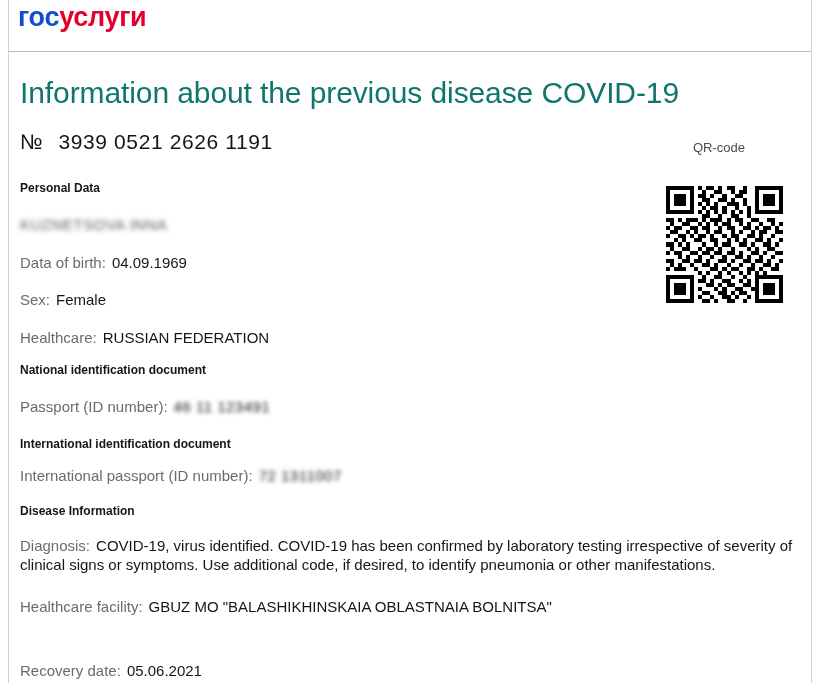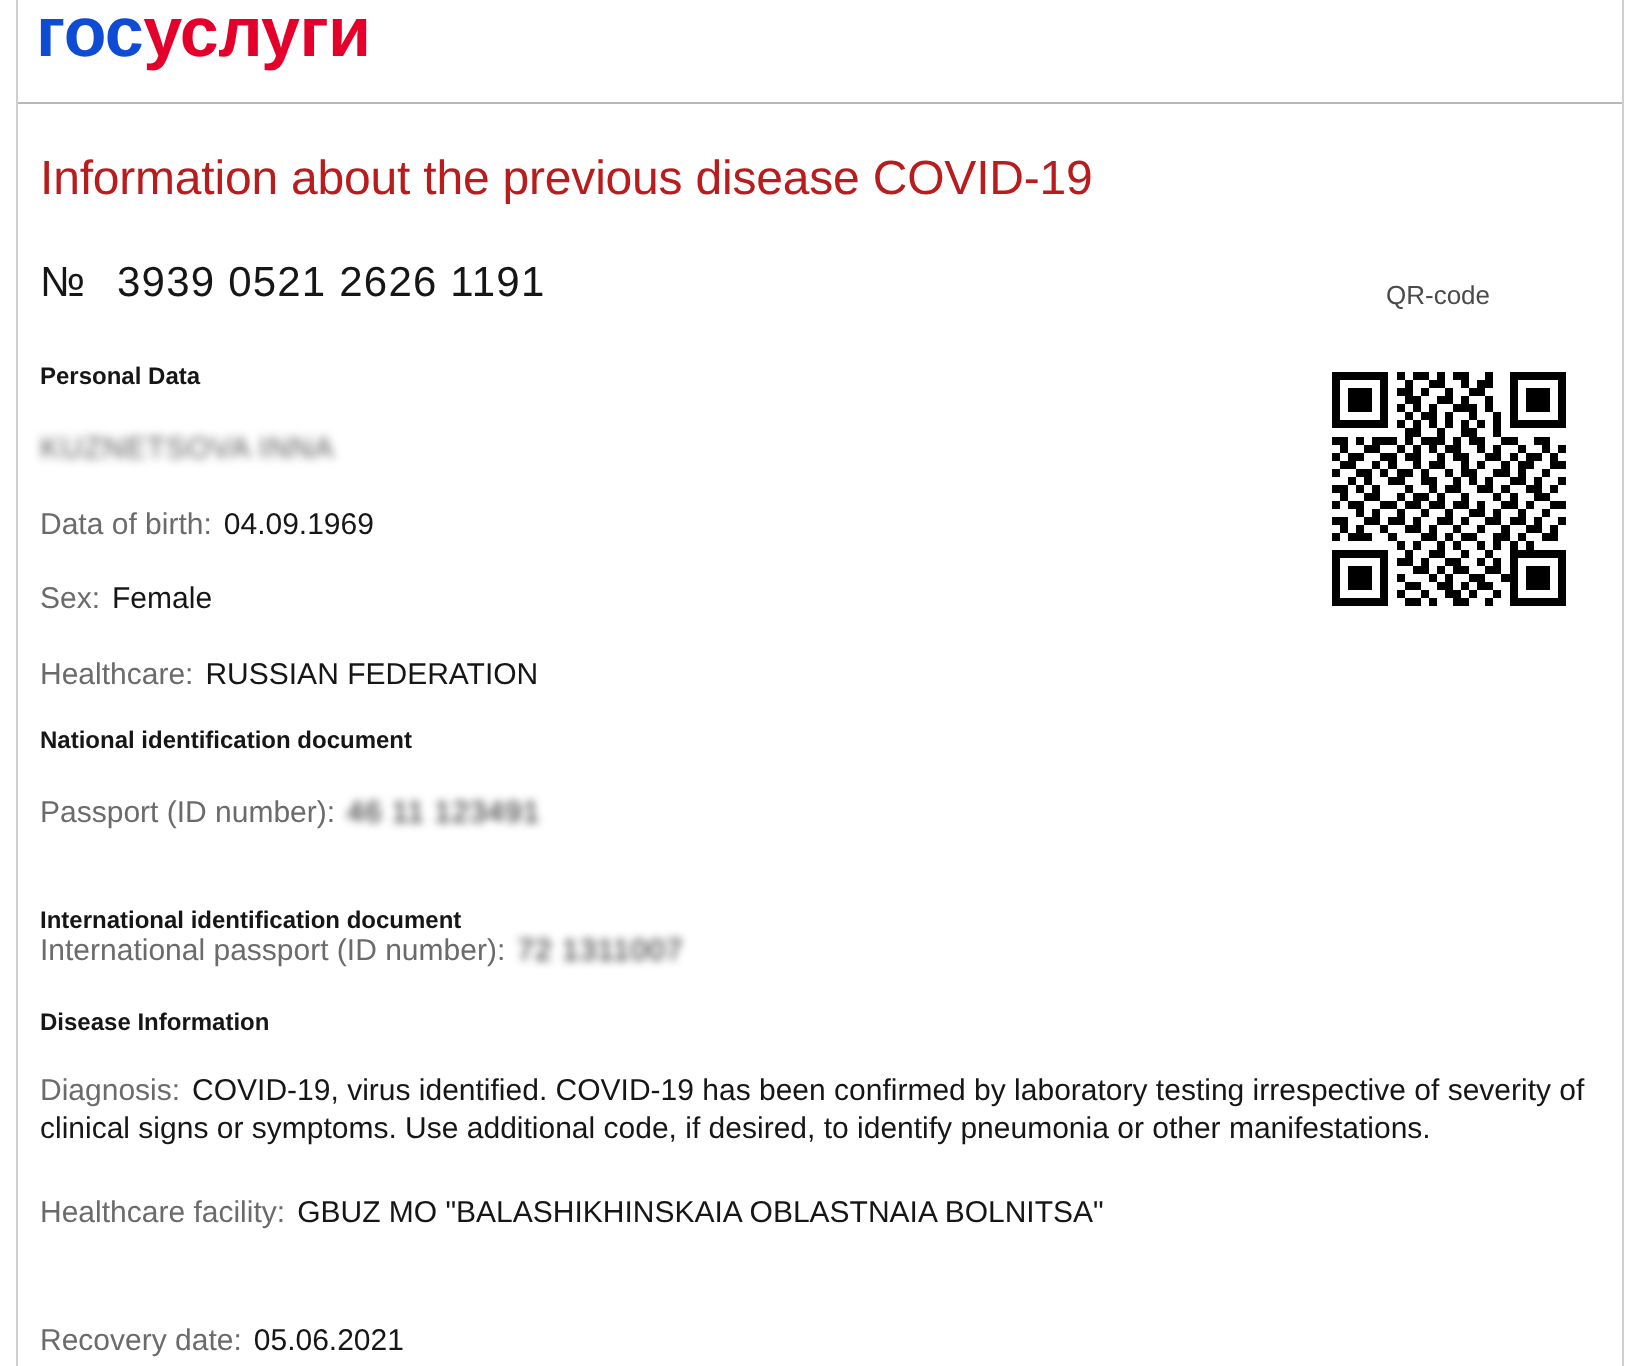--- a/index.html
+++ b/index.html
@@ -34,21 +34,21 @@
     top: 0;
     width: 8px;
     height: 683px;
     background: #ffffff;
     border-left: 1px solid #cfcfcf;
   }
   .logo {
     position: absolute;
     left: 18px;
     top: 0px;
-    font-size: 35px;
+    font-size: 27px;
     font-weight: bold;
     letter-spacing: -0.3px;
     line-height: 34px;
     font-family: "Liberation Sans", sans-serif;
   }
   .logo .blue { color: #0d4cd3; }
   .logo .red  { color: #e4002b; }
 
   .hrule {
     position: absolute;
@@ -56,22 +56,22 @@
     top: 51px;
     width: 802px;
     height: 1px;
     background: #b9b9b9;
   }
 
   .doc-title {
     position: absolute;
     left: 20px;
     top: 76px;
-    font-size: 24px;
-    color: #b91c1c;
+    font-size: 30px;
+    color: #0f766e;
     letter-spacing: -0.1px;
   }
 
   .doc-number {
     position: absolute;
     left: 20px;
     top: 130px;
     font-size: 21px;
     color: #161616;
   }
@@ -130,21 +130,21 @@
     letter-spacing: 0.5px;
   }
 
   #personal-data-head { left: 20px; top: 181px; }
   #name-row { left: 20px; top: 216px; }
   #dob-row { left: 20px; top: 254px; }
   #sex-row { left: 20px; top: 291px; }
   #citizenship-row { left: 20px; top: 329px; }
   #national-doc-head { left: 20px; top: 363px; }
   #passport-row { left: 20px; top: 398px; }
-  #intl-doc-head { left: 20px; top: 437px; margin-top: 16px; }
+  #intl-doc-head { left: 20px; top: 437px; }
   #intl-passport-row { left: 20px; top: 467px; }
   #disease-head { left: 20px; top: 504px; }
   #diagnosis-row {
     left: 20px;
     top: 536px;
     width: 775px;
     white-space: normal;
     line-height: 19px;
   }
   #facility-row { left: 20px; top: 598px; }

